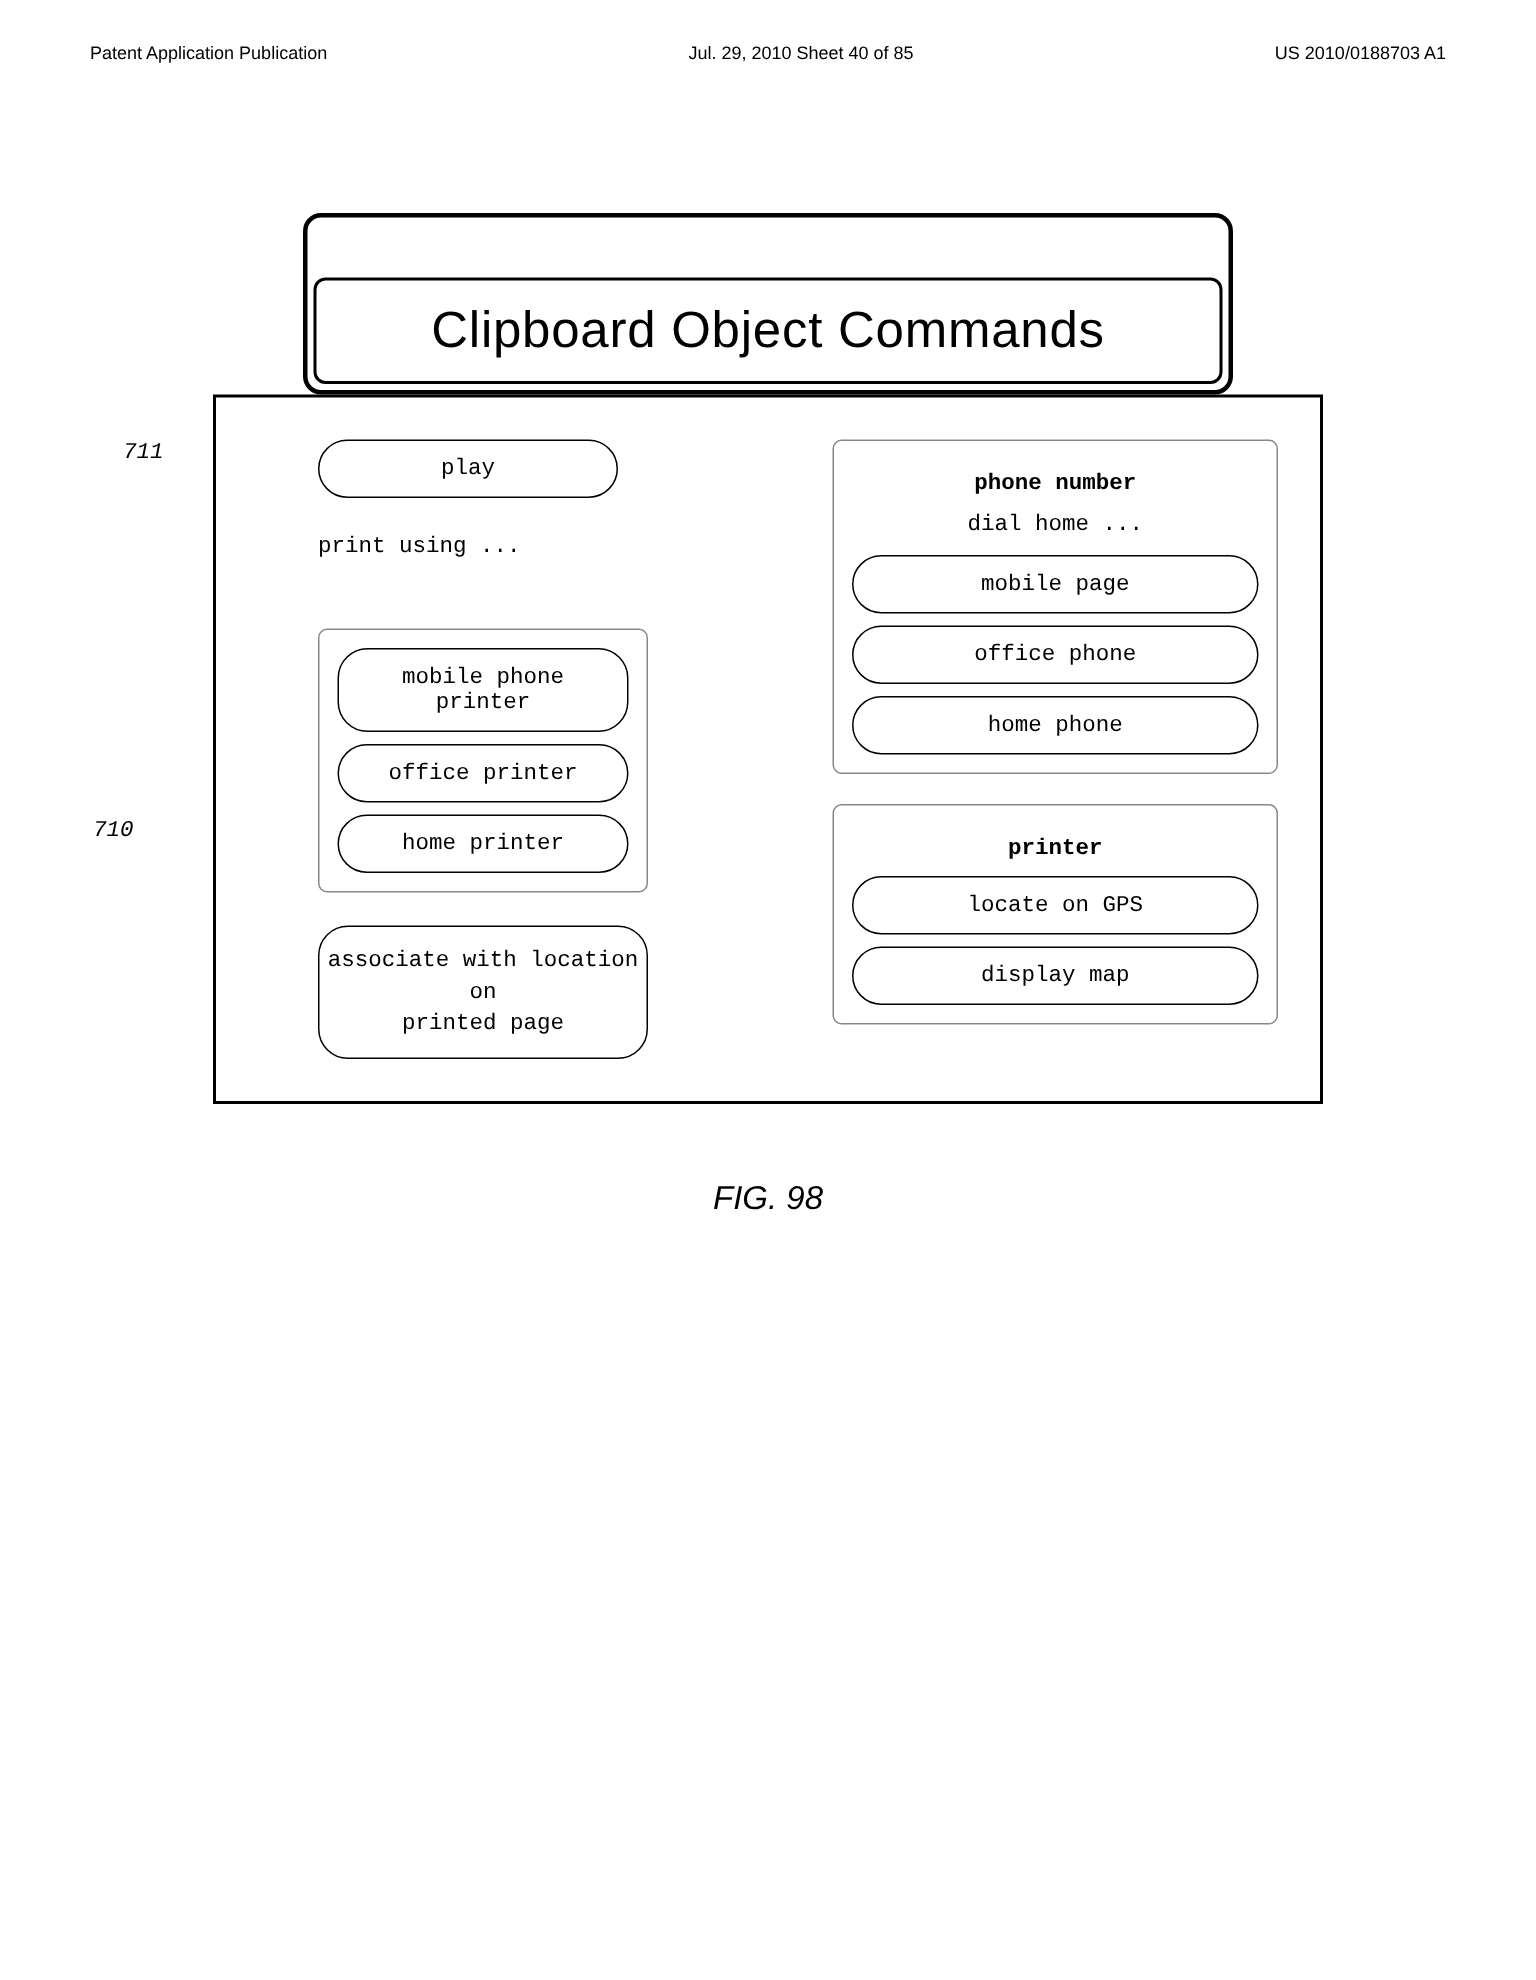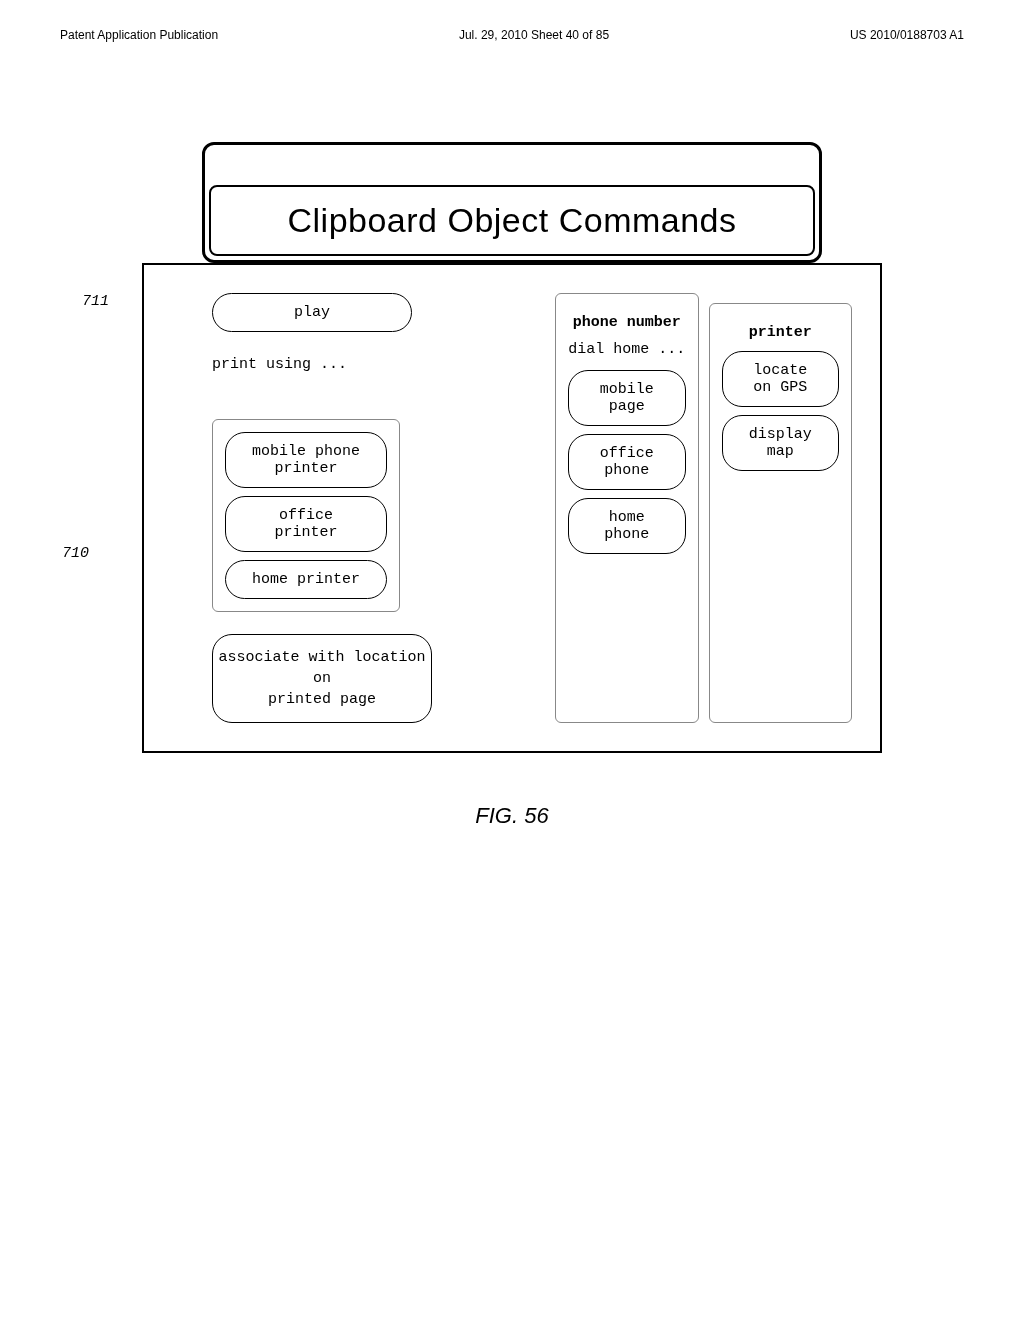--- a/index.html
+++ b/index.html
@@ -71,21 +71,21 @@
       flex-direction: column;
       align-items: flex-start;
       flex: 1;
       padding-left: 40px;
       gap: 10px;
     }
 
     
     .right-col {
       display: flex;
-      flex-direction: row;
+      flex-direction: column;
       flex: 1;
       gap: 10px;
       padding-left: 26px;
     }
 
     
     .item-btn {
       border: 1.5px solid #000;
       border-radius: 20px;
       padding: 10px 18px;
@@ -207,21 +207,21 @@
     <span class="ref-710">710</span>
 
     <div class="left-col">
 
       <div class="play-btn-row">
         <div class="item-btn" style="width:200px;">play</div>
       </div>
 
       <div class="print-label" style="text-align:left; width:200px; margin-left:0;">print using ...</div>
 
-      <div class="left-inner-box" style="width:188px;margin-top:36px;">
+      <div class="left-inner-box" style="width:220px;margin-top:36px;">
         <div class="item-btn">mobile phone printer</div>
         <div class="item-btn">office printer</div>
         <div class="item-btn">home printer</div>
       </div>
 
       <div class="item-btn" style="width:220px; margin-top:12px; padding:12px 4px; line-height:1.4; text-align:center;">associate with location on<br>printed page</div>
 
     </div>
 
     <div class="right-col">
@@ -236,15 +236,15 @@
 
       <div class="right-location-box">
         <div class="section-label">printer</div>
         <div class="item-btn">locate on GPS</div>
         <div class="item-btn">display map</div>
       </div>
 
     </div>
   </div>
 
-  <div class="fig-label">FIG. 56</div>
+  <div class="fig-label">FIG. 98</div>
 
 </div>
 
 </body></html>

